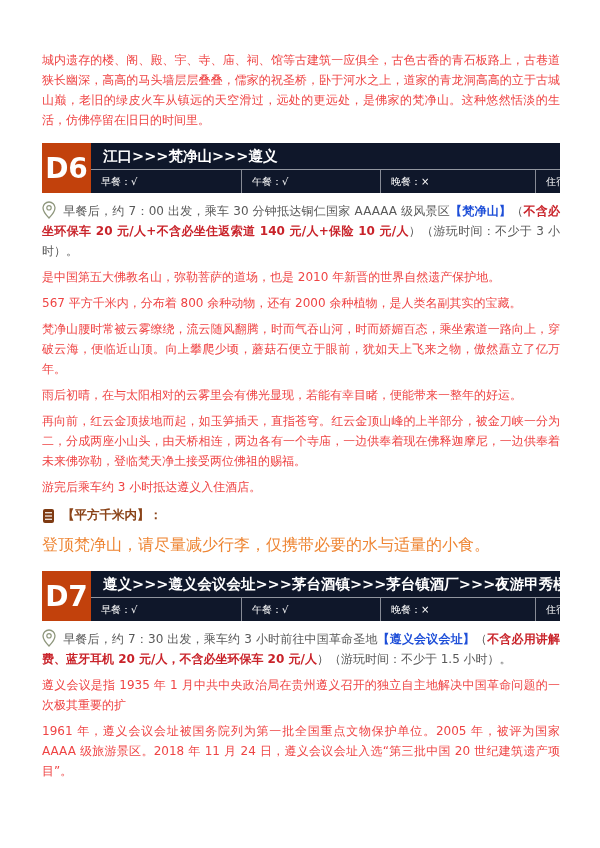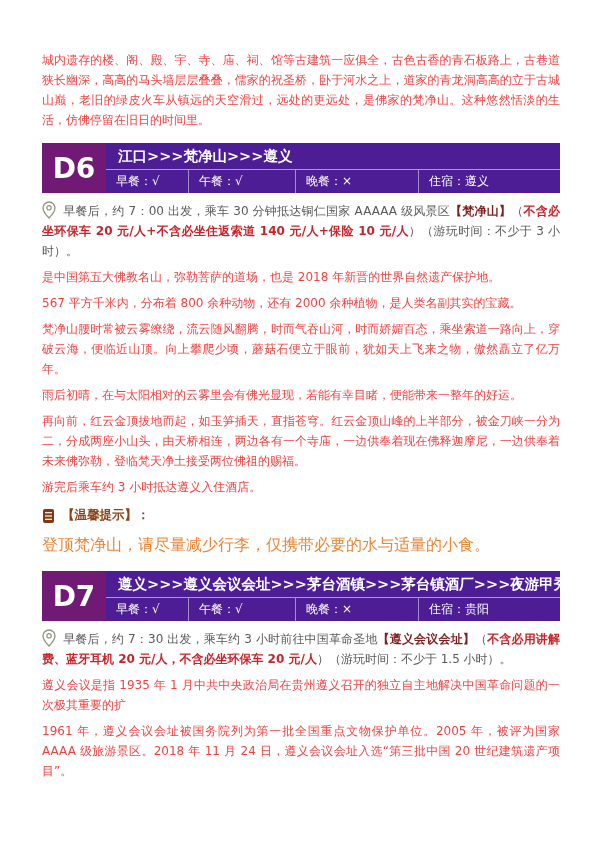--- a/index.html
+++ b/index.html
@@ -8,40 +8,40 @@
     font-family:"DejaVu Sans","Liberation Sans",sans-serif;
     -webkit-font-smoothing:antialiased;
   }
   .page{padding:50px 40px 0 42px;}
   p.body{font-size:12px;color:#ef4444;line-height:20px;margin:0 0 12px 0;text-align:justify;}
   p.tight{margin-bottom:6px;}
 
   
   .banner{display:flex;height:50px;margin:13px 0 8px 0;}
   .dlabel{
-    width:64px;background:#701a75;color:#ffffff;font-weight:bold;font-size:28px;
+    width:49px;background:#c2410c;color:#ffffff;font-weight:bold;font-size:28px;
     display:flex;align-items:center;justify-content:center;flex:none;
   }
-  .bright{flex:1;background:#4c1d95;color:#ffffff;display:flex;flex-direction:column;min-width:0;}
+  .bright{flex:1;background:#0f172a;color:#ffffff;display:flex;flex-direction:column;min-width:0;}
   .btitle{
     flex:1.15;display:flex;align-items:center;padding:0 12px;font-size:14.5px;font-weight:bold;
     border-bottom:1px solid rgba(255,255,255,.55);white-space:nowrap;overflow:hidden;
   }
-  .bmeals{flex:1;display:flex;font-size:12px;}
+  .bmeals{flex:1;display:flex;font-size:10px;gap:32px;}
   .bmeal{display:flex;align-items:center;padding:0 10px;white-space:nowrap;overflow:hidden;}
   .bmeal + .bmeal{border-left:1px solid rgba(255,255,255,.5);}
   .m1{width:62px;flex:none;}
-  .m2{width:86px;flex:none;}
+  .m2{width:86px;flex:none;margin-left:36px;}
   .m3{width:102px;flex:none;}
   .m4{flex:1;}
 
   
   .depart{font-size:12px;color:#595959;line-height:20px;margin:8px 0 6px 0;text-align:justify;}
   .pin{vertical-align:-4px;margin-right:7px;}
-  .seg-bold{color:#7f1d1d;font-weight:bold;}
+  .seg-bold{color:#1d4ed8;font-weight:bold;}
   .seg-red{color:#c9232a;font-weight:bold;}
 
   
   .tips-head{display:flex;align-items:center;margin:10px 0 11px 0;}
   .tips-head .ticon{margin-right:6px;flex:none;}
   .tips-head .tlabel{color:#8a4318;font-weight:bold;font-size:12.5px;}
   .tips-text{font-size:16px;color:#ee8533;line-height:20px;margin:0 0 16px 0;}
 </style>
 </head>
 <body>
@@ -61,35 +61,35 @@
         <div class="bmeal m4">住宿：遵义</div>
       </div>
     </div>
   </div>
 
   <p class="depart"><svg class="pin" width="14" height="18" viewBox="0 0 14 18">
         <path d="M7 1C3.7 1 1 3.6 1 6.8 1 11 7 17 7 17s6-6 6-10.2C13 3.6 10.3 1 7 1z" fill="none" stroke="#8f977d" stroke-width="1.3"></path>
         <circle cx="7" cy="6.8" r="2.2" fill="none" stroke="#8f977d" stroke-width="1.2"></circle>
       </svg><span>早餐后，约 7：00 出发，乘车 30 分钟抵达铜仁国家 AAAAA 级风景区</span><span class="seg-bold">【梵净山】</span><span>（</span><span class="seg-red">不含必坐环保车 20 元/人+不含必坐住返索道 140 元/人+保险 10 元/人</span><span>）（游玩时间：不少于 3 小时）。</span></p>
 
-  <p class="body tight">是中国第五大佛教名山，弥勒菩萨的道场，也是 2018 年新晋的世界自然遗产保护地。</p>
+  <p class="body tight">是中国第五大佛教名山，弥勒菩萨的道场，也是 2010 年新晋的世界自然遗产保护地。</p>
   <p class="body tight">567 平方千米内，分布着 800 余种动物，还有 2000 余种植物，是人类名副其实的宝藏。</p>
   <p class="body tight">梵净山腰时常被云雾缭绕，流云随风翻腾，时而气吞山河，时而娇媚百态，乘坐索道一路向上，穿破云海，便临近山顶。向上攀爬少顷，蘑菇石便立于眼前，犹如天上飞来之物，傲然矗立了亿万年。</p>
   <p class="body tight">雨后初晴，在与太阳相对的云雾里会有佛光显现，若能有幸目睹，便能带来一整年的好运。</p>
   <p class="body tight">再向前，红云金顶拔地而起，如玉笋插天，直指苍穹。红云金顶山峰的上半部分，被金刀峡一分为二，分成两座小山头，由天桥相连，两边各有一个寺庙，一边供奉着现在佛释迦摩尼，一边供奉着未来佛弥勒，登临梵天净土接受两位佛祖的赐福。</p>
   <p class="body tight">游完后乘车约 3 小时抵达遵义入住酒店。</p>
 
   <div class="tips-head">
     <svg class="ticon" width="14" height="16" viewBox="0 0 14 16">
         <rect x="1" y="1" width="11" height="14" rx="2" fill="#7e3a12"></rect>
         <rect x="3" y="4" width="7" height="1.4" fill="#ffffff" opacity="0.85"></rect>
         <rect x="3" y="7.3" width="7" height="1.4" fill="#ffffff" opacity="0.85"></rect>
         <rect x="3" y="10.6" width="7" height="1.4" fill="#ffffff" opacity="0.85"></rect>
       </svg>
-    <span class="tlabel">【温馨提示】：</span>
+    <span class="tlabel">【平方千米内】：</span>
   </div>
   <p class="tips-text">登顶梵净山，请尽量减少行李，仅携带必要的水与适量的小食。</p>
 
   <div class="banner">
     <div class="dlabel">D7</div>
     <div class="bright">
       <div class="btitle">遵义&gt;&gt;&gt;遵义会议会址&gt;&gt;&gt;茅台酒镇&gt;&gt;&gt;茅台镇酒厂&gt;&gt;&gt;夜游甲秀楼（赠送）</div>
       <div class="bmeals">
         <div class="bmeal m1">早餐：√</div>
         <div class="bmeal m2">午餐：√</div>

